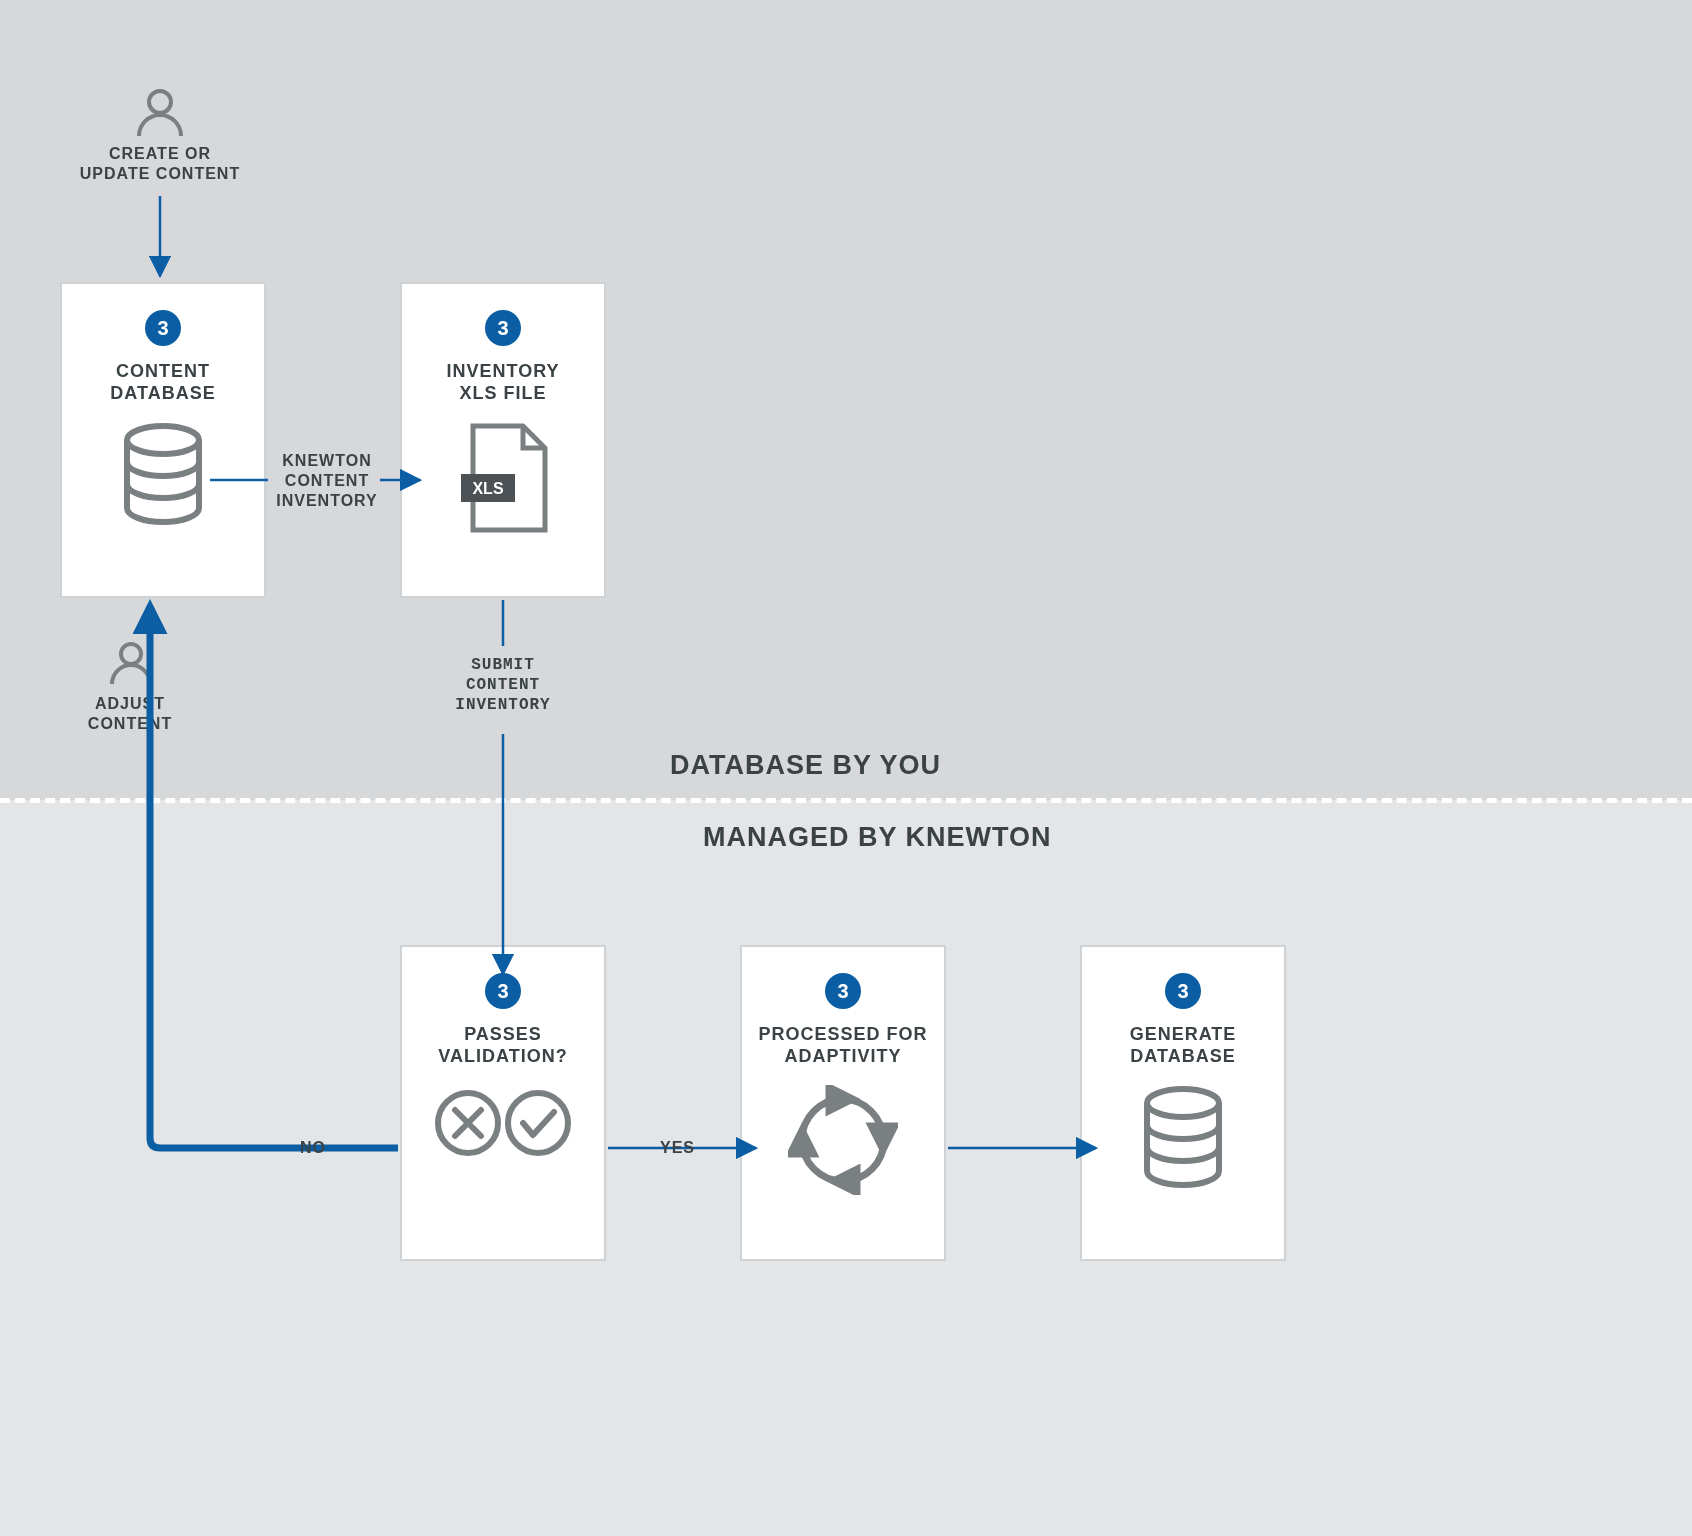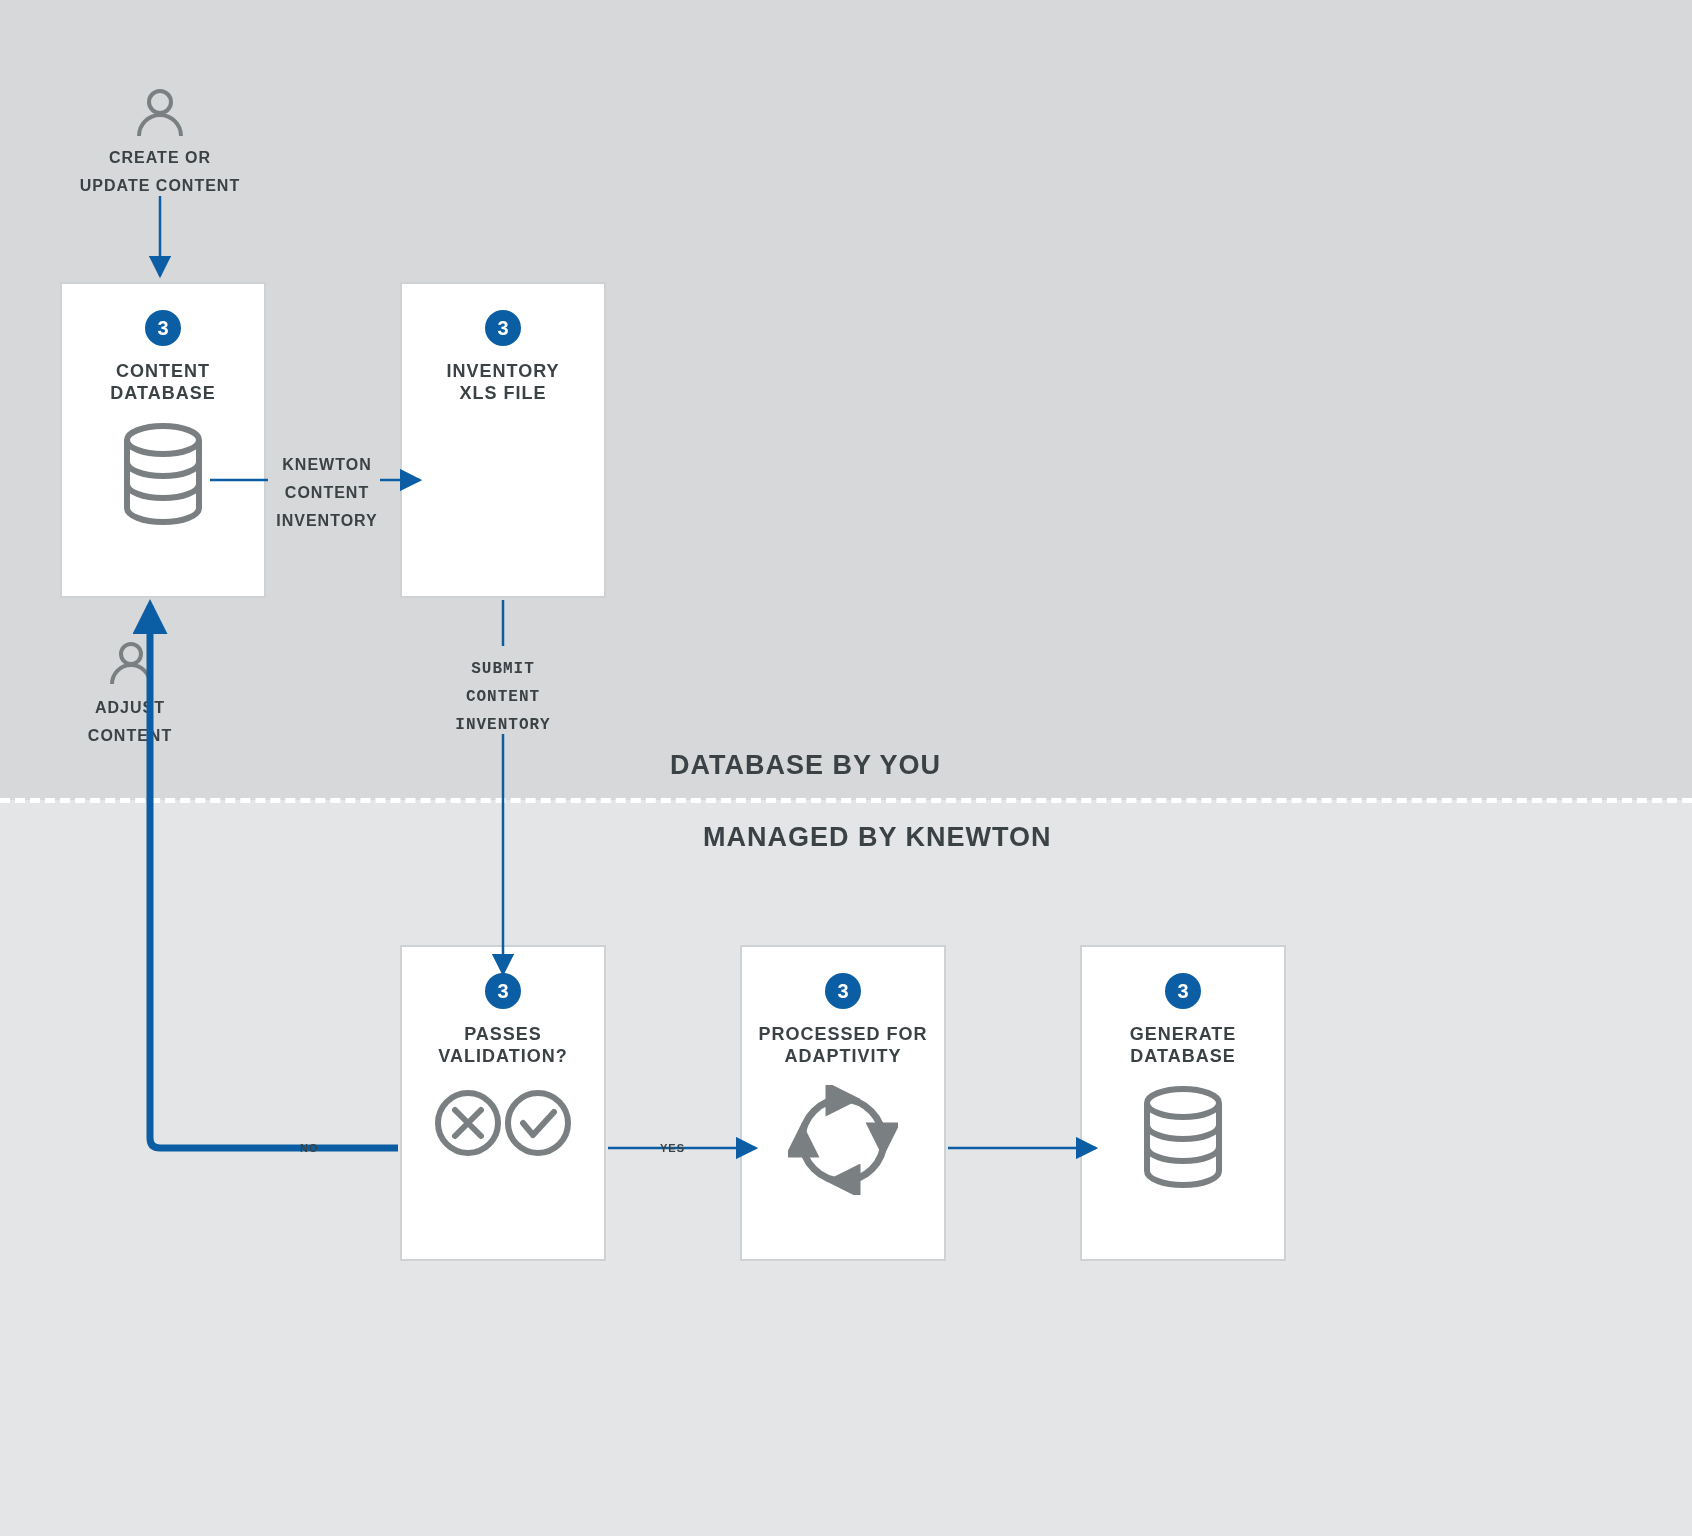--- a/index.html
+++ b/index.html
@@ -60,29 +60,29 @@
     margin-top:18px;
     margin-bottom:26px;
     display:flex;justify-content:center;align-items:center;
   }
   .small-label{
     position:absolute;
     color:#3b4245;
     font-weight:800;
     font-size:16px;
     letter-spacing:1px;
-    line-height:28px;
+    line-height:20px;
     text-align:center;
     white-space:pre-line;
   }
   .edge-label{
     position:absolute;
     color:#3b4245;
     font-weight:700;
-    font-size:11px;
+    font-size:16px;
     letter-spacing:1px;
     line-height:20px;
   }
   svg.conn{position:absolute;overflow:visible;}
 </style>
 </head>
 <body>
 
 <div class="region-top"></div>
 <div class="region-bottom"></div>
@@ -118,20 +118,28 @@
       <path d="M8 62  A36 14 0 0 0 80 62" fill="none" stroke="#7a7f82" stroke-width="6"></path>
       <path d="M8 86  A36 14 0 0 0 80 86" fill="none" stroke="#7a7f82" stroke-width="6"></path>
     </svg>
   </div>
 </div>
 
 <div class="card" style="left:400px;top:282px;height:316px;">
   <div class="badge">3</div>
   <div class="card-title">INVENTORY
 XLS FILE</div>
+  <div class="card-icon">
+    <svg width="100" height="116">
+      <path d="M20 4 H70 L92 26 V108 H20 Z" fill="none" stroke="#7a7f82" stroke-width="5"></path>
+      <path d="M70 4 V26 H92" fill="none" stroke="#7a7f82" stroke-width="5"></path>
+      <rect x="8" y="52" width="54" height="28" fill="#4b5154"></rect>
+      <text x="35" y="72" text-anchor="middle" fill="#fff" font-family="Helvetica,Arial" font-size="16" font-weight="700">XLS</text>
+    </svg>
+  </div>
 </div>
 
 <div class="card" style="left:400px;top:945px;height:316px;">
   <div class="badge">3</div>
   <div class="card-title">PASSES
 VALIDATION?</div>
   <div class="card-icon">
     <svg width="150" height="76">
       <circle cx="40" cy="38" r="30" fill="none" stroke="#7a7f82" stroke-width="6"></circle>
       <path d="M27 25 L53 51 M53 25 L27 51" stroke="#7a7f82" stroke-width="6" stroke-linecap="round"></path>

